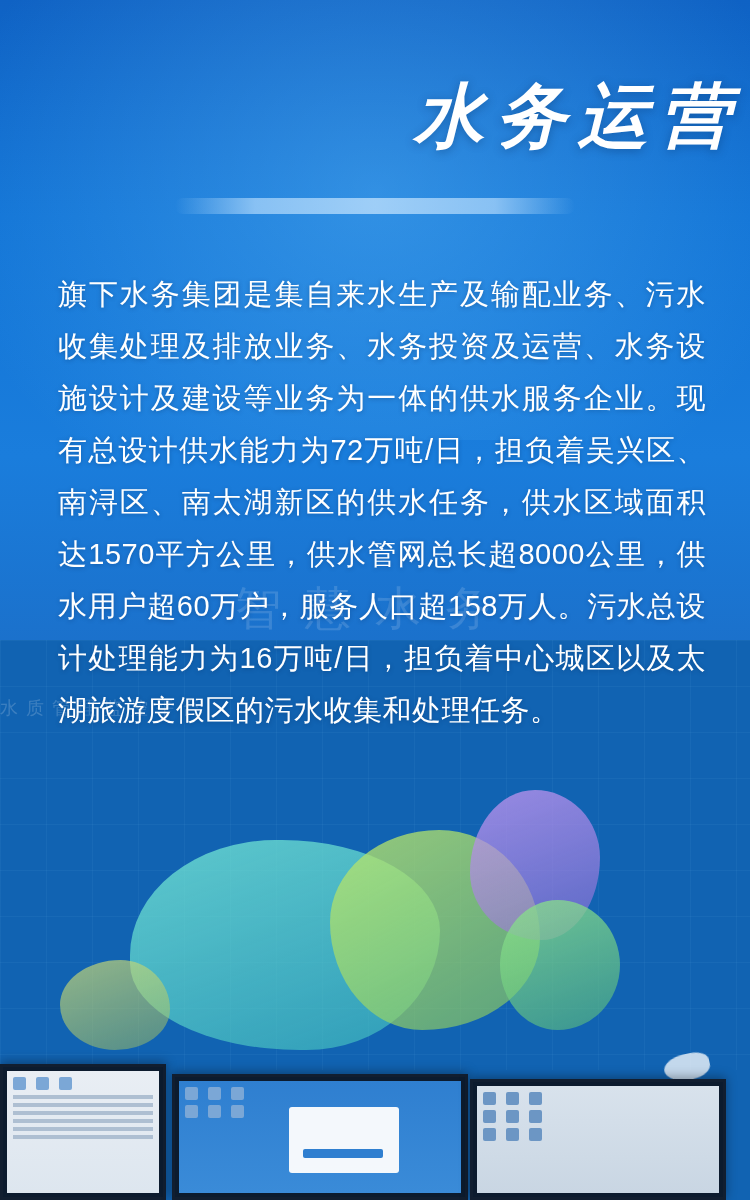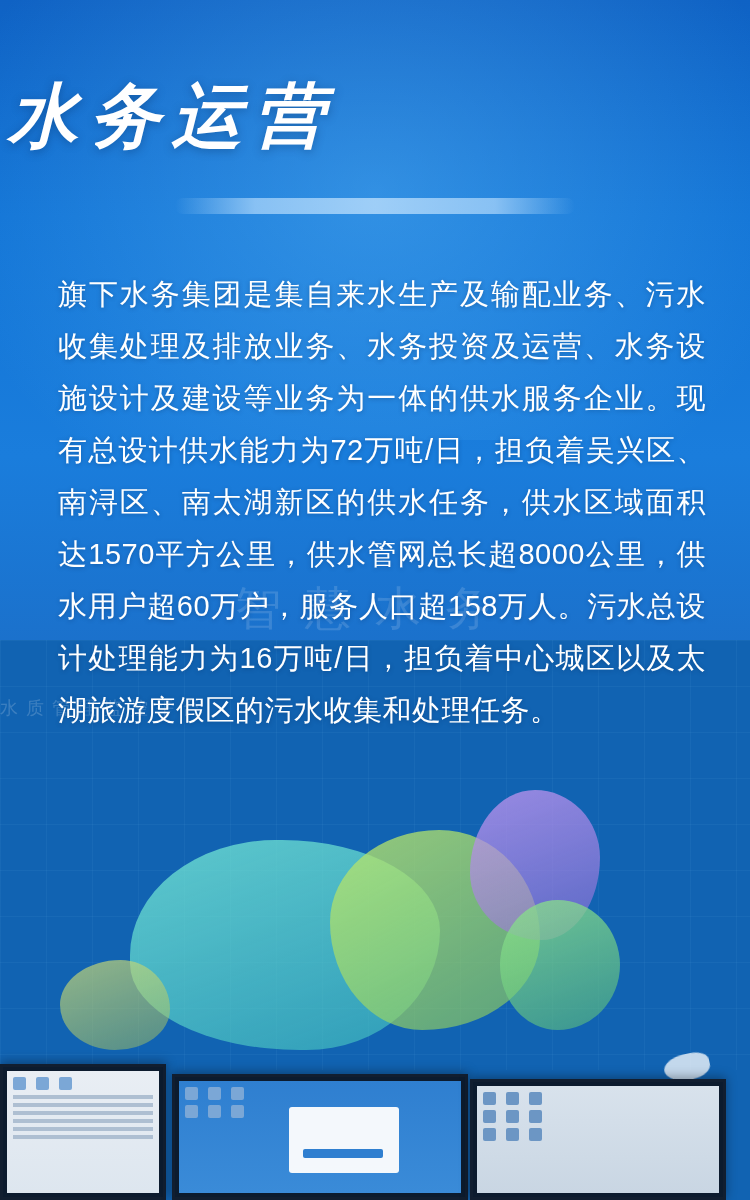--- a/index.html
+++ b/index.html
@@ -135,21 +135,21 @@
   }
 
   
   .content {
     position: relative;
     z-index: 5;
   }
   .title-wrap {
     position: relative;
     margin: 70px 0 0 0;
-    text-align: left;
+    text-align: right;
     height: 110px;
   }
   .title {
     display: inline-block;
     position: relative;
     font-family: "DejaVu Serif", serif;
     font-weight: 700;
     font-style: italic;
     font-size: 70px;
     letter-spacing: 12px;

